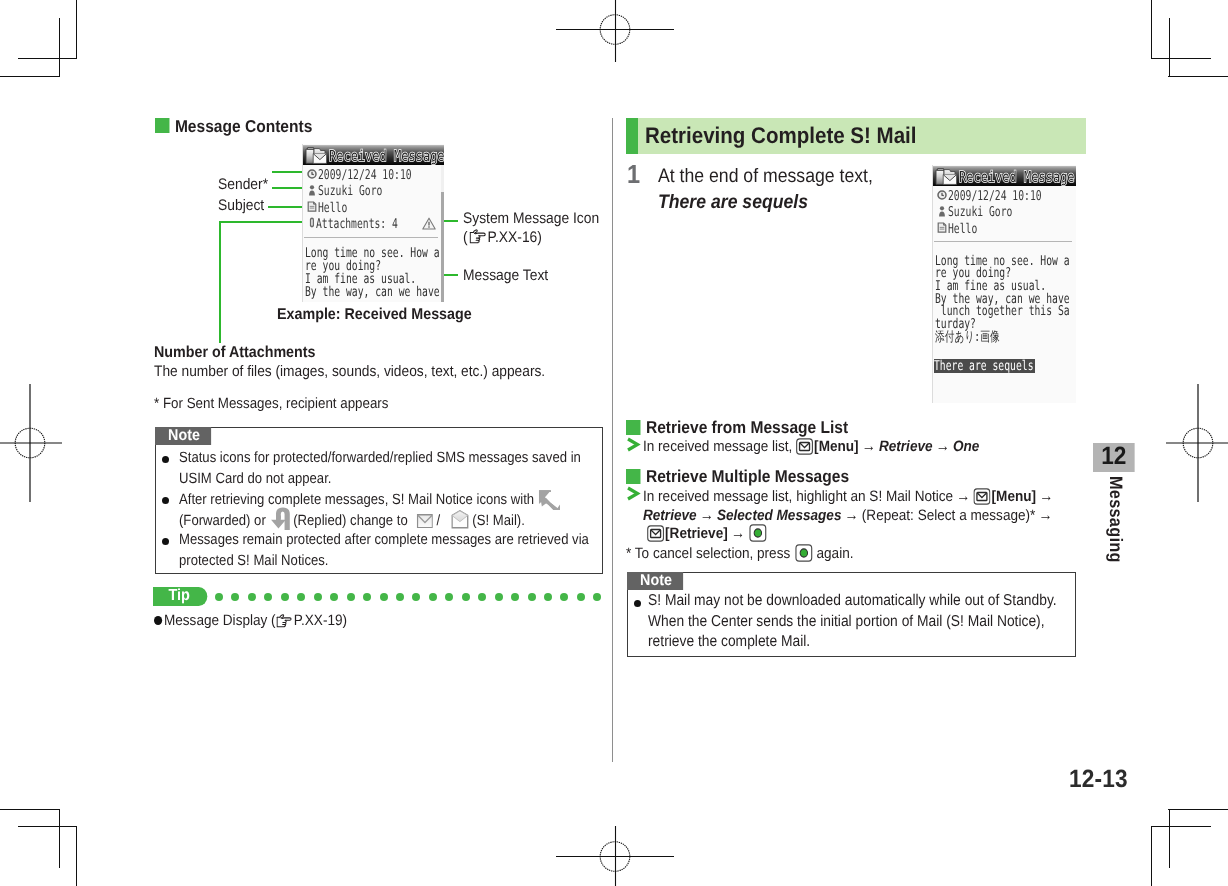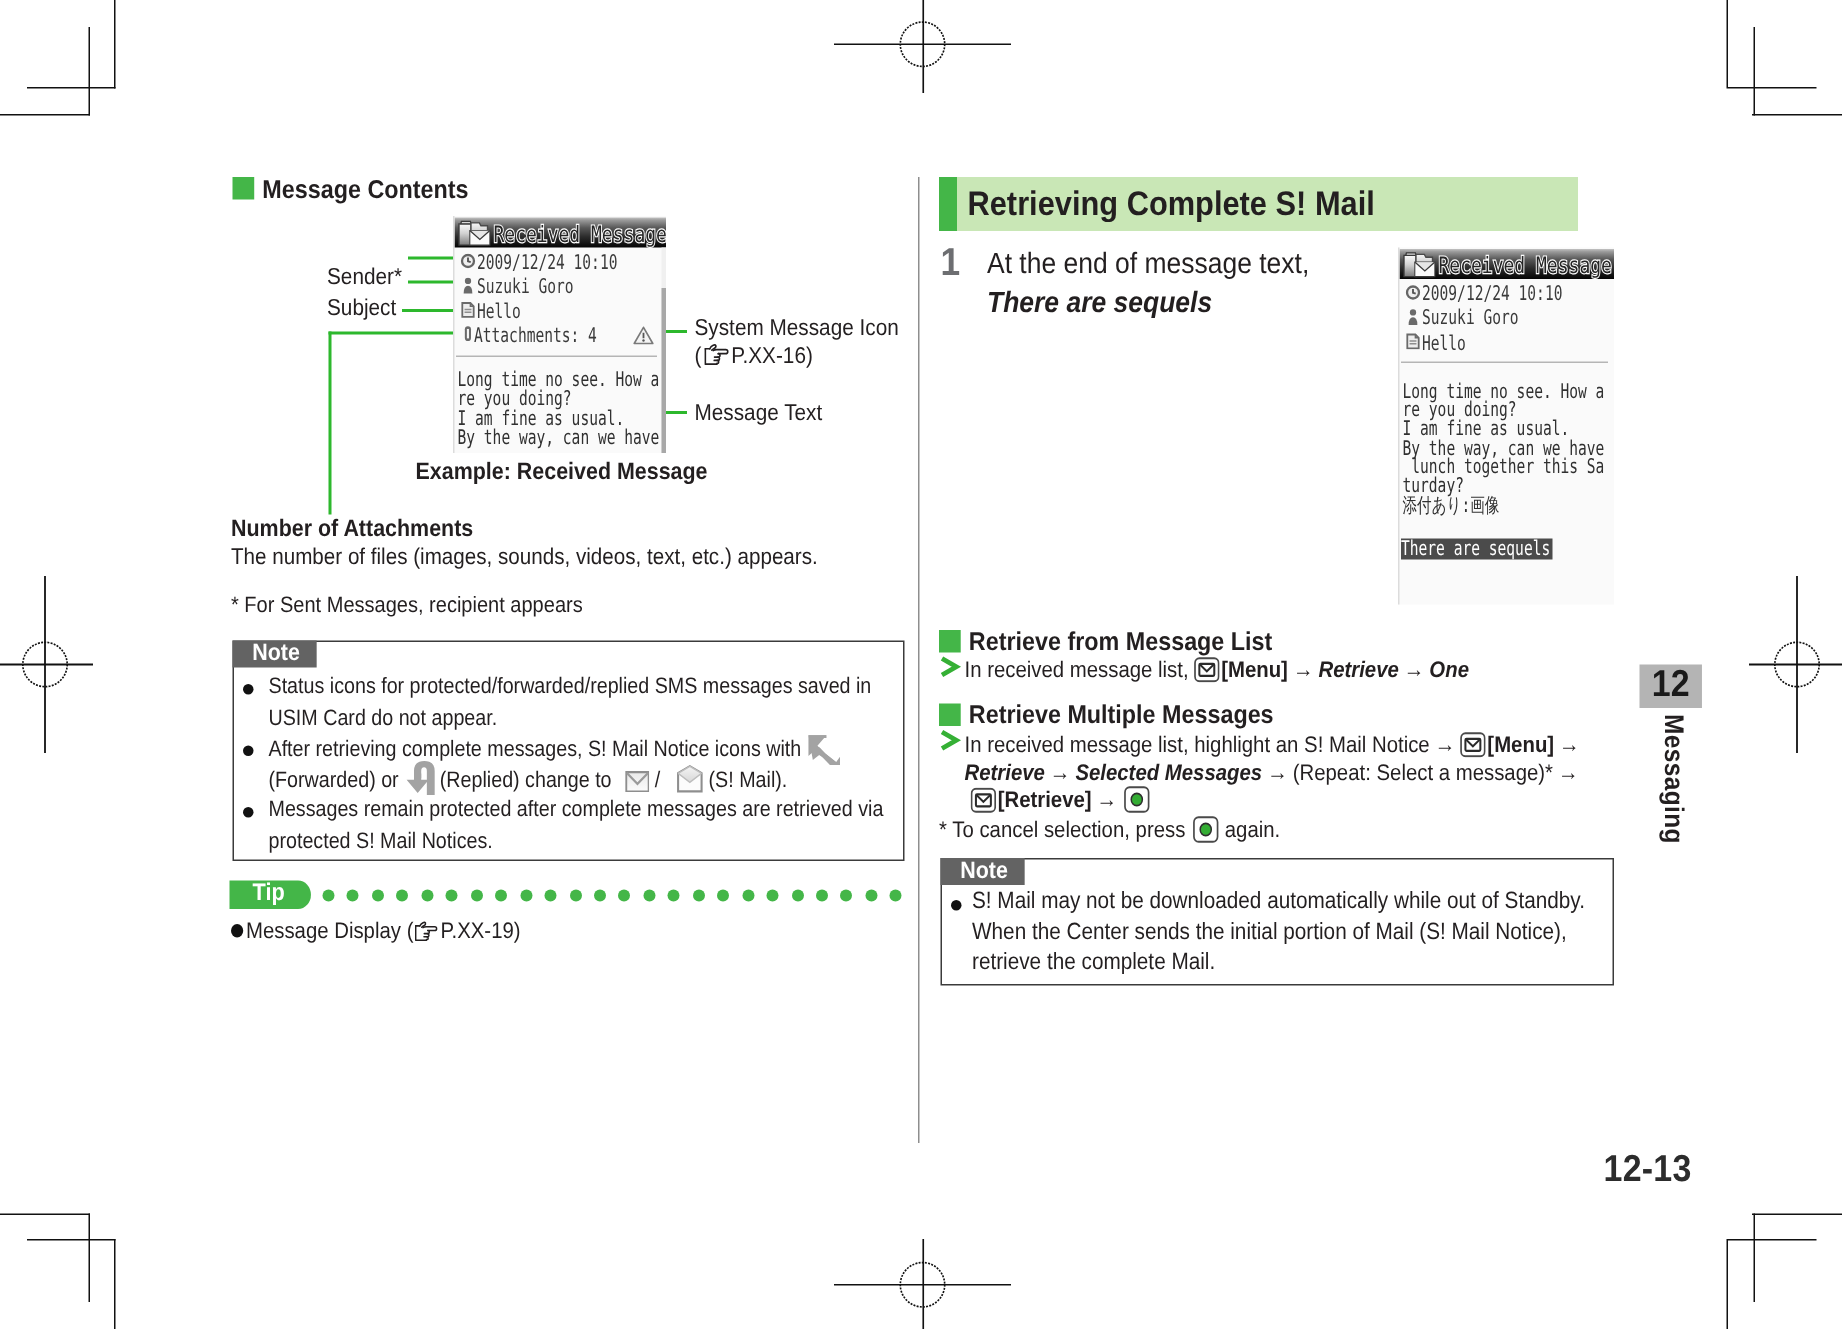--- a/index.html
+++ b/index.html
@@ -305,21 +305,21 @@
           <path d="M2 7 L8.5 7"></path>
         <path d="M8.5 7 q1.5 -3.2 5 -4.6 q3.2 -1.3 4 0.7 q0.7 1.9 -2.6 3.6 q-2.3 1.2 -3.4 2.2"></path>
         <path d="M13.5 9.5 q2 -1.2 5.2 -1.2 L32 8.3 q3 0 3 2.6 q0 2.6 -3 2.6 L21 13.5"></path>
         <path d="M21 13.5 q2.6 0 2.6 2.3 q0 2.3 -2.6 2.3 L15.5 18.1"></path>
         <path d="M20.5 18.1 q2.4 0 2.4 2.2 q0 2.2 -2.4 2.2 L15 22.5"></path>
         <path d="M19.5 22.5 q2.2 0 2.2 2 q0 2 -2.2 2 L19 26.5"></path>
       </g>
       </svg><span>P.XX-19</span><span>)</span>
   </div>
 
-  <div class="greenbar" style="left:626px;top:118px;width:426px;height:36px;text-align:center;">
+  <div class="greenbar" style="left:626px;top:118px;width:460px;height:36px;text-align:center;">
     <div class="accent"></div>
     <div class="t" style="left:18.5px;top:4px;">Retrieving Complete S! Mail</div>
   </div>
 
   <div class="stepnum" style="left:627px;top:161px;">1</div>
   <div class="steptxt" style="left:658px;top:163px;">At the end of message text,</div>
   <div class="steptxt" style="left:658px;top:189px;"><i class="bold">There are sequels</i></div>
 
   <div class="phone" style="left:932px;top:165px;width:143px;height:238px;background:#fafafa;border-left:1px solid #dcdcdc;">
     <div style="position:absolute;left:0;top:1px;width:143px;height:19.5px;

